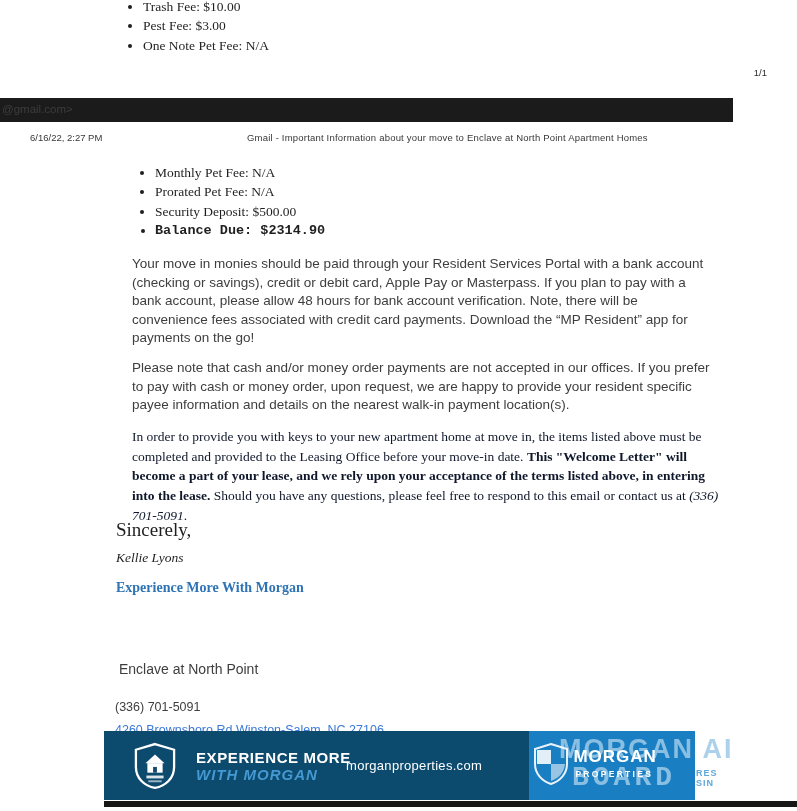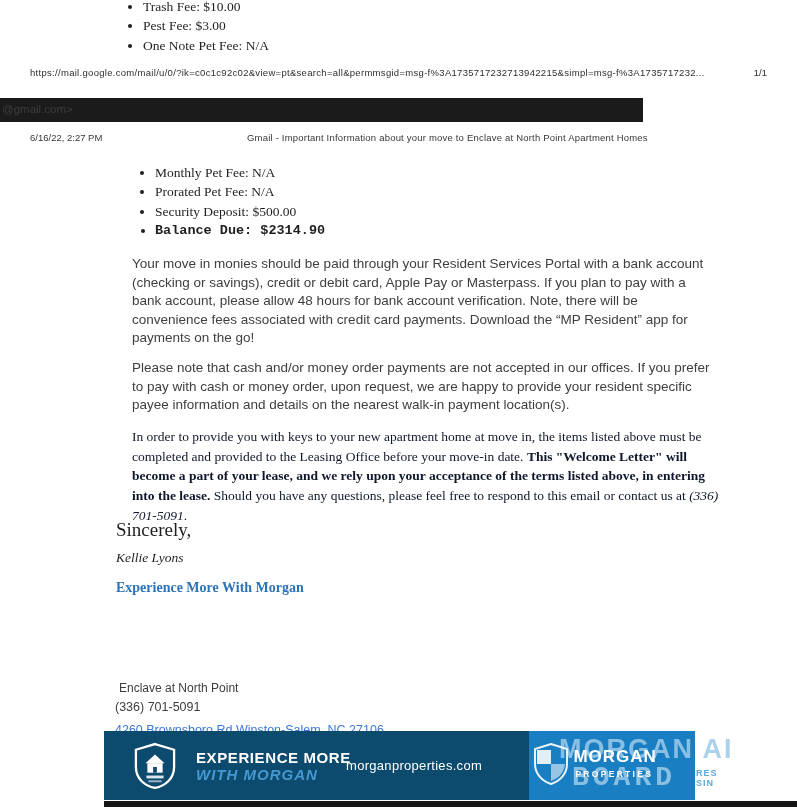--- a/index.html
+++ b/index.html
@@ -11,21 +11,21 @@
   
   .toplist{position:absolute;left:112px;top:-3px;margin:0;padding-left:31px;width:400px;}
   .toplist li, .mainlist li{font-size:13.5px;line-height:19.4px;color:#1f1f1f;}
 
   
   .urlline{position:absolute;left:0;top:67px;width:797px;height:14px;}
   .urlline .url{position:absolute;left:30px;top:0;font-size:9.5px;letter-spacing:.3px;color:#2e2e2e;white-space:nowrap;}
   .urlline .pageno{position:absolute;right:30px;top:0;font-size:9.5px;color:#2e2e2e;}
 
   
-  .redactbar{position:absolute;left:0;top:98px;width:643px;height:24px;background:#1b1b1b;}
+  .redactbar{position:absolute;left:0;top:98px;width:733px;height:24px;background:#1b1b1b;}
   .redactbar span{position:absolute;left:2px;top:5px;font-size:11.5px;color:#3d3d3d;
                   font-family:"Liberation Sans",sans-serif;}
 
   
   .dateline{position:absolute;left:30px;top:132px;font-size:9.5px;color:#383838;}
   .doctitle{position:absolute;left:247px;top:132px;font-size:9.5px;letter-spacing:.2px;color:#383838;}
 
   
   .mainlist{position:absolute;left:112px;top:151px;margin:12px;padding-left:31px;width:420px;}
   .mainlist li.bold{font-weight:bold;font-family:Liberation Mono, monospace;}
@@ -36,21 +36,21 @@
   .p2{top:343px;width:580px;font-size:13.5px;line-height:18.6px;color:#3e3e3e;}
   .p3{top:411px;width:592px;font-size:13.5px;line-height:19.7px;color:#0f172a;}
   .p3 .b{font-weight:bold;}
   .p3 .i{font-style:italic;}
 
   .closing{position:absolute;left:116px;top:519px;font-size:19px;color:#1f1f1f;}
   .sig-name{position:absolute;left:116px;top:550px;font-size:13.5px;font-style:italic;color:#1f1f1f;}
   .tagline{position:absolute;left:116px;top:580px;font-size:14px;font-weight:bold;color:#2e74b5;cursor:pointer;}
 
   
-  .property{position:absolute;left:119px;top:661px;font-size:12px;color:#3e3e3e;margin-top:20px;}
+  .property{position:absolute;left:119px;top:661px;font-size:14px;color:#3e3e3e;}
   .addr{position:absolute;left:115px;top:682px;font-size:12.5px;color:#3b78d8;text-decoration:none;cursor:pointer;margin-top:41px;}
   .phone{position:absolute;left:115px;top:700px;font-size:12.5px;color:#3e3e3e;}
 
   
   .banner{position:absolute;left:104px;top:731px;width:591px;height:69px;display:flex;}
   .navy{position:relative;width:437px;height:69px;background:#0c4a6e;display:flex;align-items:center;padding-left:30px;box-sizing:border-box;}
   .shield1{width:42px;height:48px;flex:0 0 auto;}
   .headline{margin-left:20px;}
   .hl1{font-family:"Liberation Sans",sans-serif;font-size:15px;font-weight:bold;letter-spacing:.6px;color:#ffffff;line-height:17px;}
   .hl2{font-family:"Liberation Sans",sans-serif;font-size:15px;font-weight:bold;font-style:italic;letter-spacing:1px;color:#4599d2;line-height:17px;}
@@ -76,21 +76,20 @@
 
 <div class="page">
 
   <ul class="toplist serif">
     <li>Trash Fee: $10.00</li>
     <li>Pest Fee: $3.00</li>
     <li>One Note Pet Fee: N/A</li>
   </ul>
 
   <div class="urlline sans">
-    <span class="url">https://mail.google.com/mail/u/0/?ik=c0c1c92c02&amp;view=pt&amp;search=all&amp;permmsgid=msg-f%3A1735717232713942215&amp;simpl=msg-f%3A1735717232...</span>
     <span class="pageno">1/1</span>
   </div>
 
   <div class="redactbar">
     <span>@gmail.com&gt;</span>
   </div>
 
   <div class="dateline sans">6/16/22, 2:27 PM</div>
   <div class="doctitle sans">Gmail - Important Information about your move to Enclave at North Point Apartment Homes</div>
 

